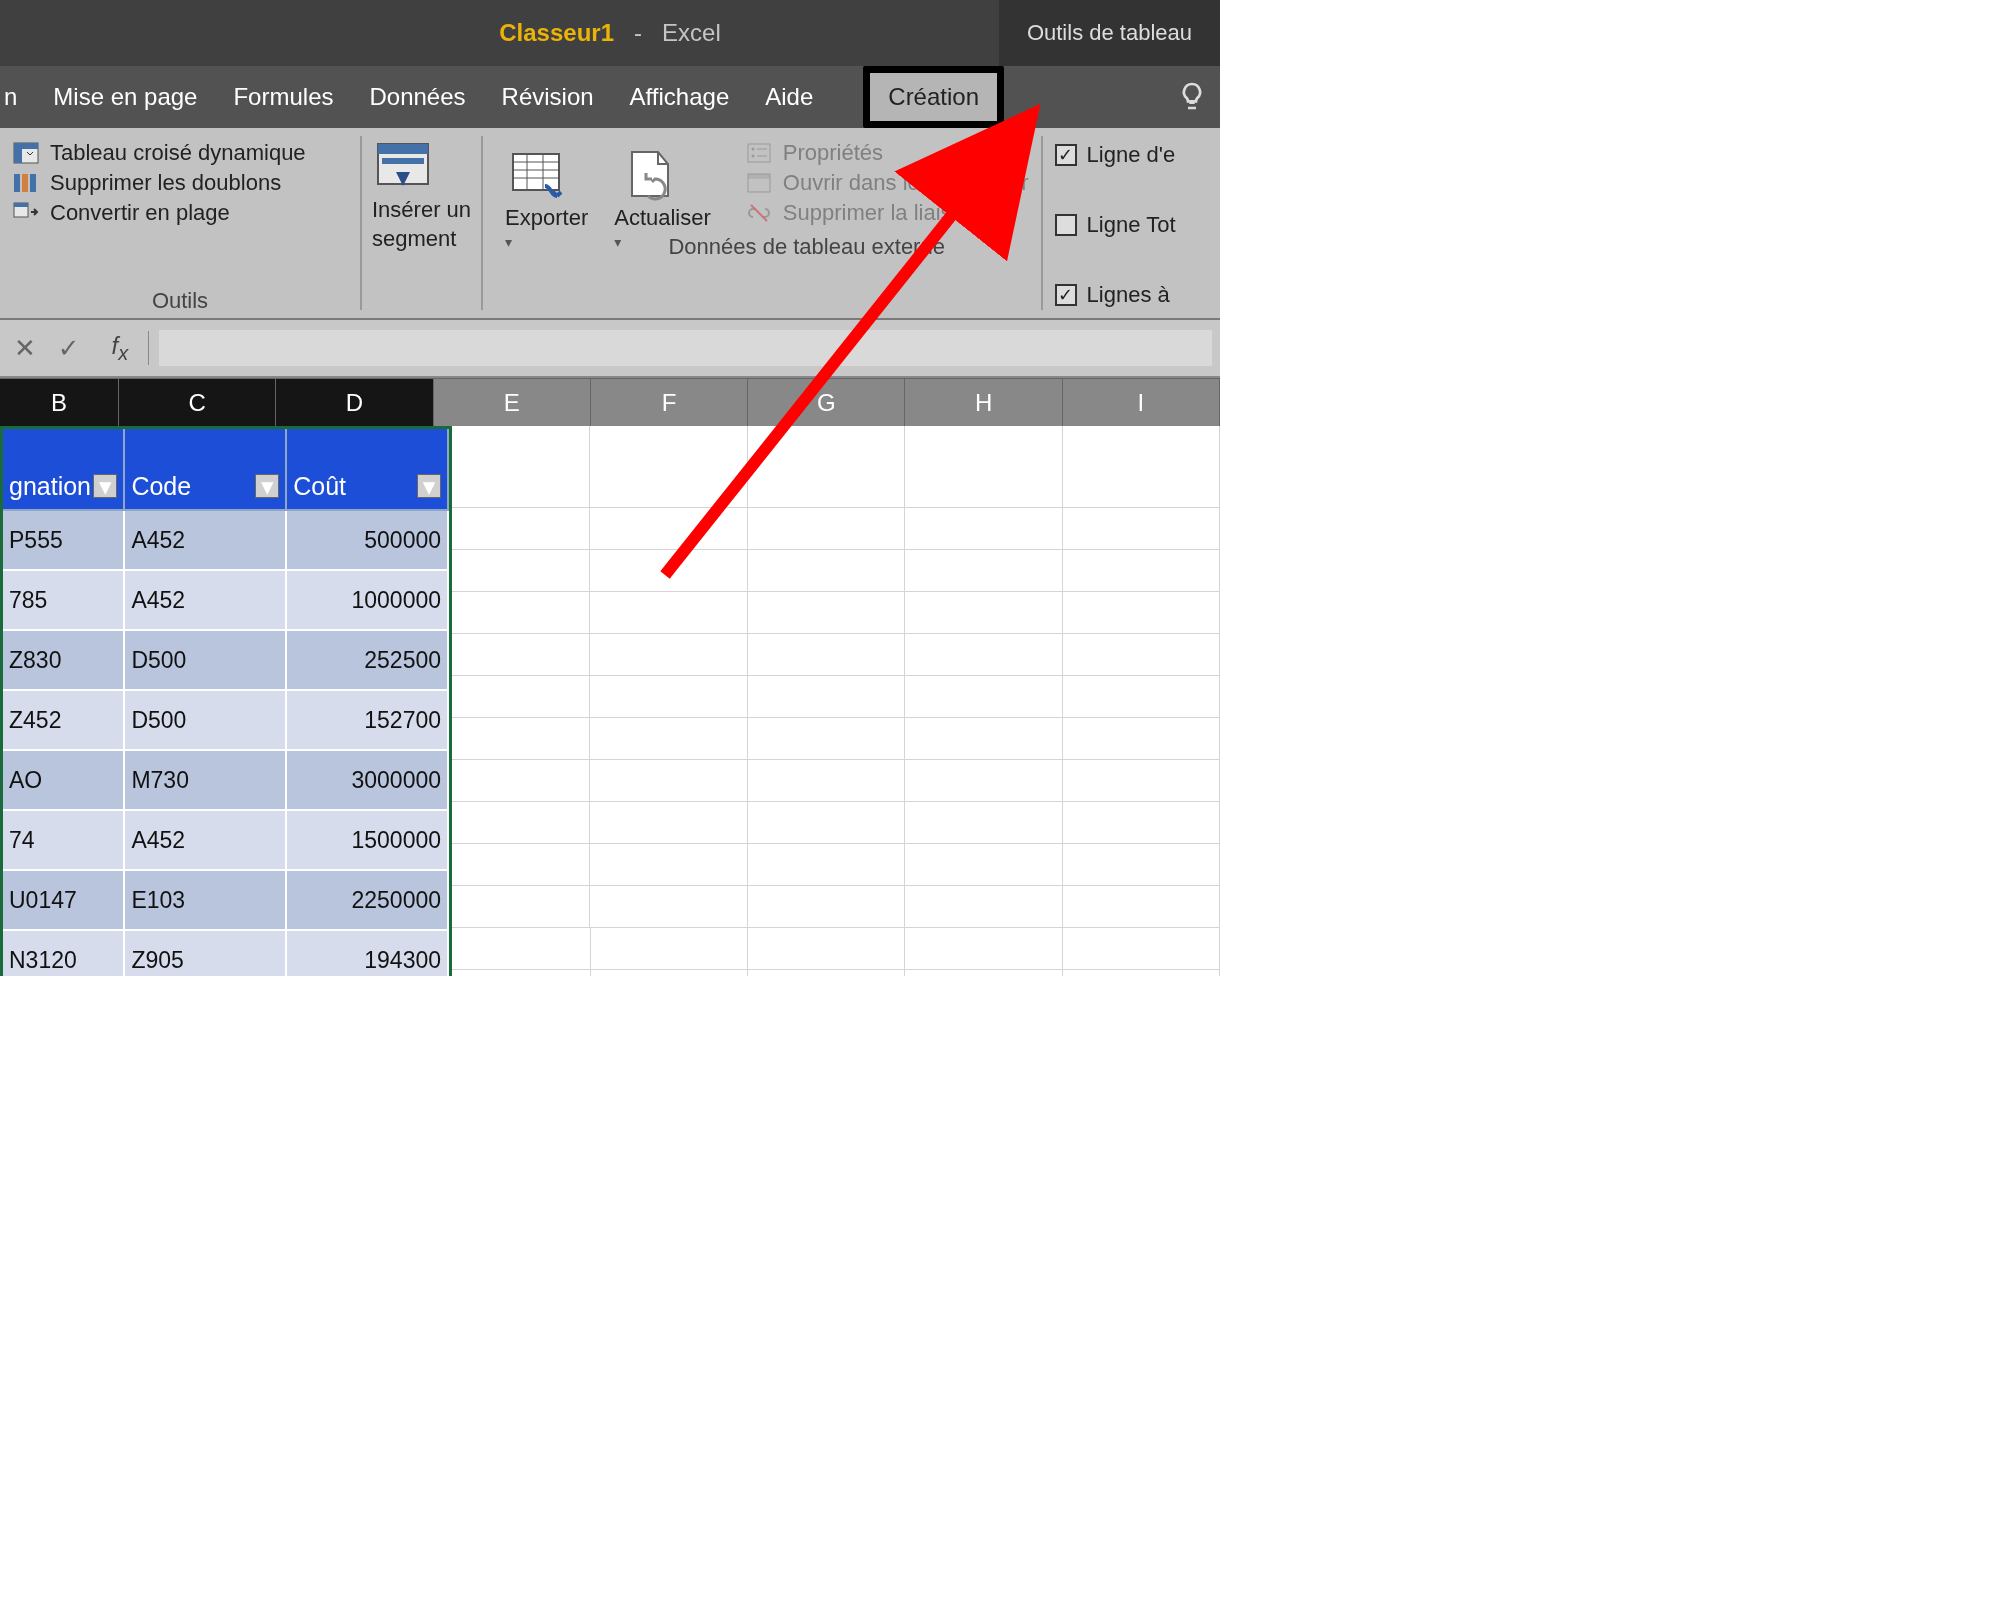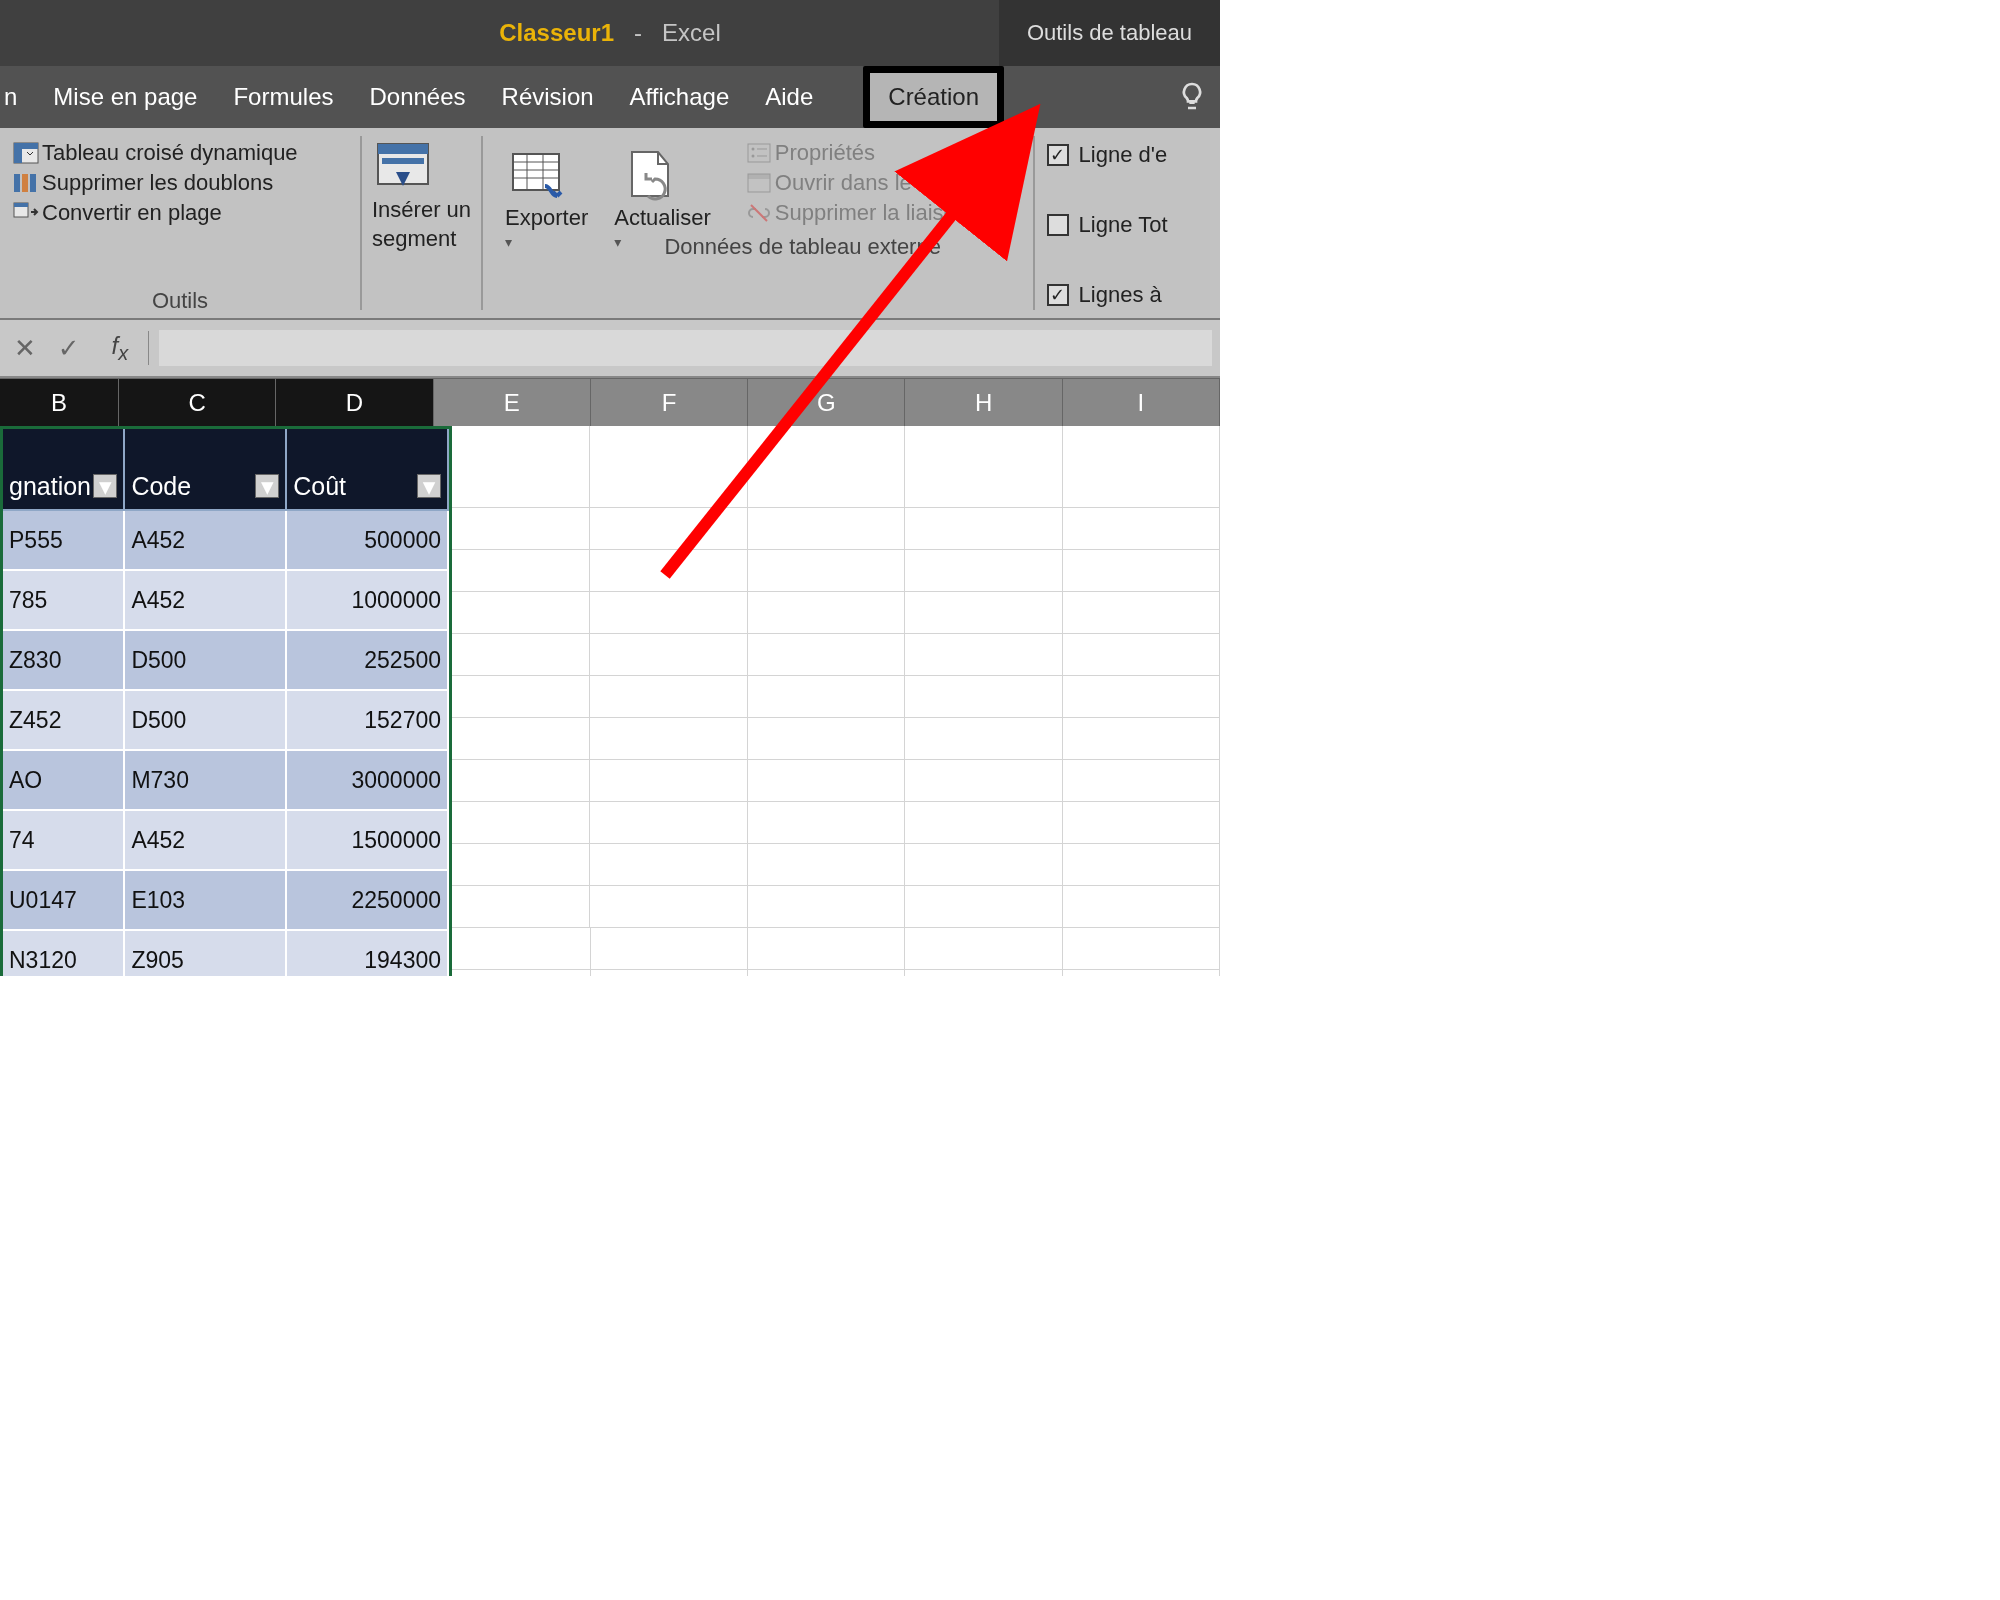--- a/index.html
+++ b/index.html
@@ -15,21 +15,21 @@
   .ribbon-tabs { background: #525252; height: 62px; display: flex; align-items: center; color: #fff; font-size: 24px; position: relative; }
   .ribbon-tabs .tab { padding: 0 18px; height: 62px; display: flex; align-items: center; cursor: pointer; }
   .tab.active { background: #b5b5b5; color: #222; border: 7px solid #000000; border-radius: 2px; }
   .bulb { position: absolute; right: 12px; top: 14px; color: #ddd; }
 
   
   .ribbon-body { background: #c2c2c2; height: 192px; border-bottom: 2px solid #7a7a7a; display: flex; position: relative; }
   .ribbon-group { padding: 8px 12px 4px 12px; display: flex; flex-direction: column; justify-content: space-between; }
   .ribbon-sep { width: 2px; background: #999; margin: 8px 0; }
   .ribbon-group-label { text-align: center; color: #444; font-size: 22px; margin-top: 4px; }
-  .btn-row { display: flex; align-items: center; gap: 2px; color: #222; font-size: 22px; margin: 4px 0; cursor: pointer; }
+  .btn-row { display: flex; align-items: center; gap: 10px; color: #222; font-size: 22px; margin: 4px 0; cursor: pointer; }
   .btn-row.disabled { color: #808080; }
   .big-btn { display: flex; flex-direction: column; align-items: flex-start; justify-content: flex-start; padding: 12px 10px; color: #222; font-size: 22px; cursor: pointer; text-align: center; line-height: 1.3; }
   .big-btn .dd { font-size: 14px; color: #555; }
   .icon-box { width: 28px; height: 24px; display: inline-flex; align-items: center; justify-content: center; }
   .check-row { display: flex; align-items: center; gap: 10px; font-size: 22px; color: #222; margin: 6px 0; }
   .checkbox { width: 22px; height: 22px; border: 2px solid #333; background: #ddd; display: inline-flex; align-items: center; justify-content: center; font-size: 18px; }
 
   
   .formula-bar { background: #c8c8c8; height: 58px; border-bottom: 2px solid #888; display: flex; align-items: center; padding: 0 8px; gap: 10px; }
   .formula-bar .fb-btn { color: #666; font-size: 26px; padding: 0 6px; }
@@ -47,21 +47,21 @@
   
   .grid { position: relative; }
   .grid-row { display: flex; height: 60px; }
   .grid-row.hdr { height: 82px; }
   .cell { border-right: 1px solid #d4d4d4; border-bottom: 1px solid #d4d4d4; font-size: 23px; color: #111; display: flex; align-items: center; padding: 0 6px; background: #fff; }
   .cell.tbl { border-color: #fff; }
   .cell.num { justify-content: flex-end; }
 
   
   .table-area { position: absolute; left: 0; top: 0; border: 3px solid #1a6b3a; }
-  .tbl-header-row .cell { background: #0f172a; color: #fff; font-weight: 500; font-size: 25px; border-right: 2px solid #8fa7c6; border-bottom: 2px solid #8fa7c6; position: relative; padding-top:34px;}
+  .tbl-header-row .cell { background: #1d4ed8; color: #fff; font-weight: 500; font-size: 25px; border-right: 2px solid #8fa7c6; border-bottom: 2px solid #8fa7c6; position: relative; padding-top:34px;}
   .filter-btn { width: 24px; height: 24px; background: #d0d0d0; border: 1px solid #666; display: inline-flex; align-items: center; justify-content: center; margin-left: auto; }
   .tbl-body .grid-row:nth-child(odd) .cell.tbl { background: #b9c5dd; }
   .tbl-body .grid-row:nth-child(even) .cell.tbl { background: #d6dceb; }
   .tbl-body .cell.tbl { border-bottom: 2px solid #fff; border-right: 2px solid #fff; }
   .handle { position: absolute; width: 12px; height: 12px; background: #1a6b3a; right: -6px; bottom: -6px; }
 
   
   .arrow-ann { position: absolute; pointer-events: none; }
 </style>
 </head>

